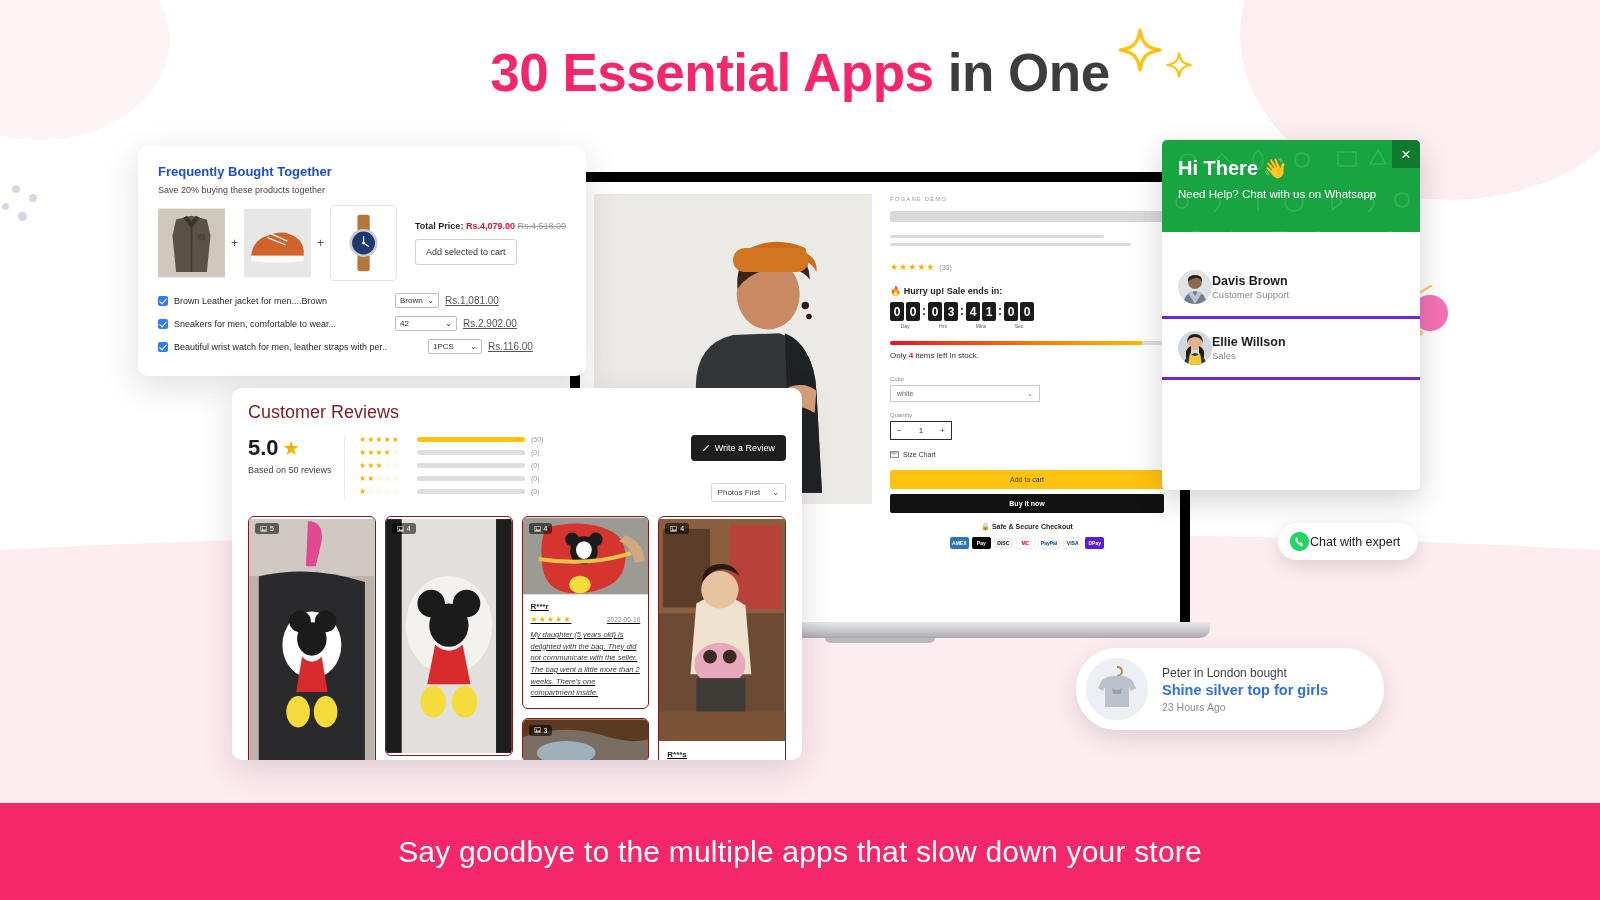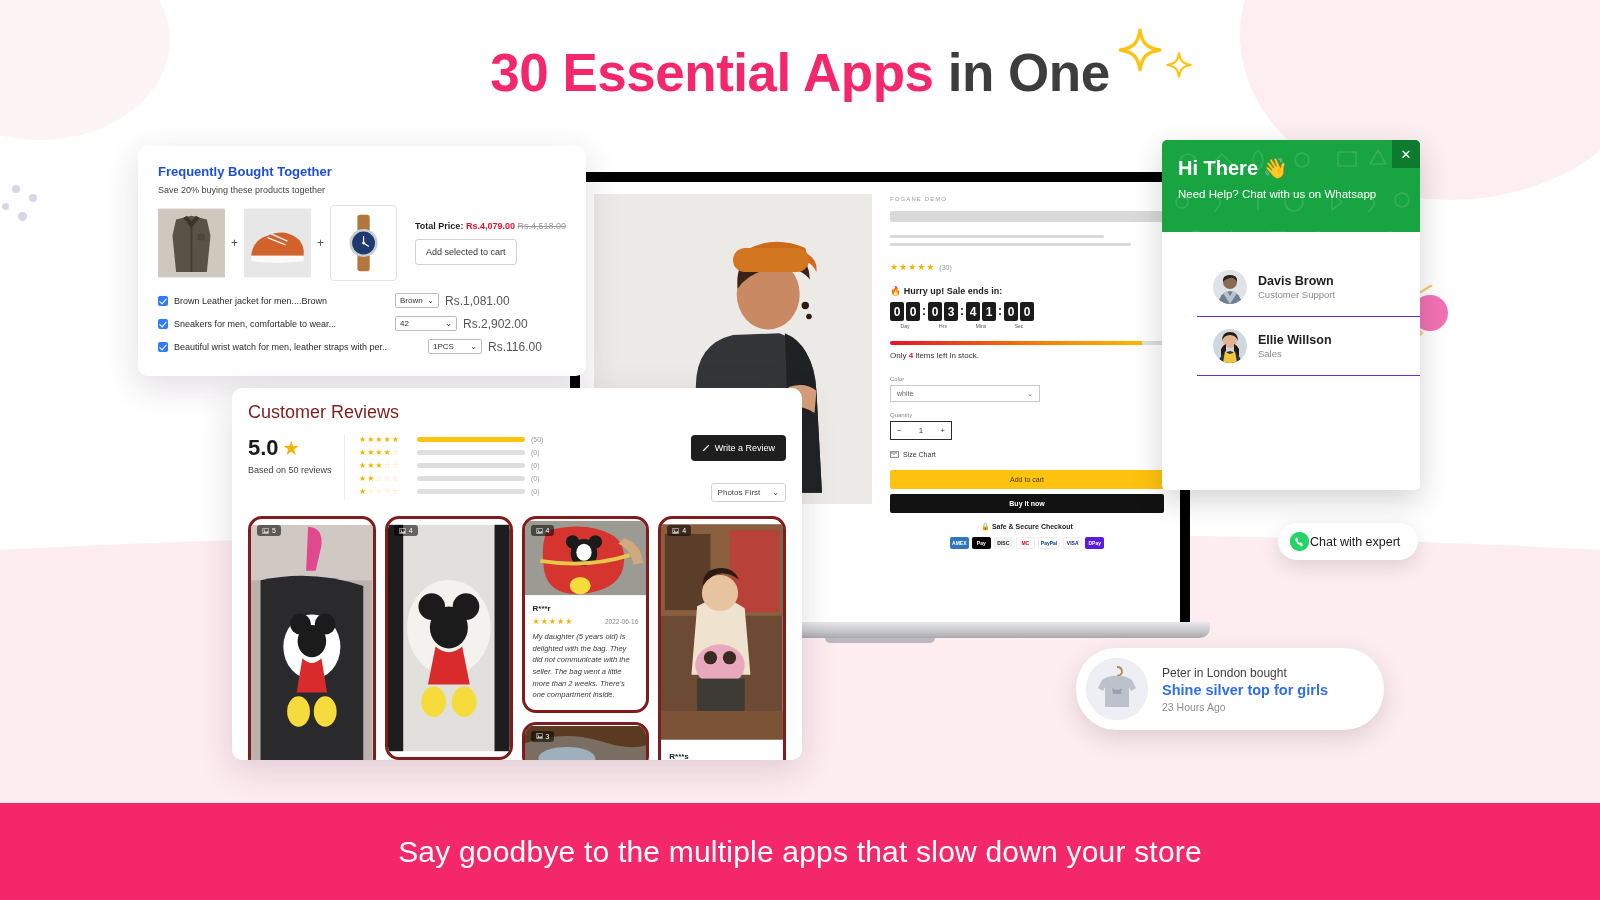--- a/index.html
+++ b/index.html
@@ -159,21 +159,21 @@
   }
   .cbx::after {
     content: ""; position: absolute; left: 3px; top: 1px; width: 3px; height: 6px;
     border: solid #fff; border-width: 0 1.5px 1.5px 0; transform: rotate(42deg);
   }
   .mini-select {
     border: 1px solid #bcbcbc; border-radius: 2px; height: 15px; font-size: 8px;
     display: flex; align-items: center; justify-content: space-between; padding: 0 4px;
     color: #333; background: #fff;
   }
-  .fbt-price { font-size: 12px; color: #555; white-space: nowrap; }
+  .fbt-price { font-size: 10px; color: #555; white-space: nowrap; text-decoration: underline; }
 
   
   .reviews { left: 232px; top: 388px; width: 570px; height: 372px; overflow: hidden; padding: 14px 16px 0 16px; }
   .reviews h3 { font-size: 18px; color: #7f1d1d; font-weight: 400; margin-bottom: 12px; }
   .rev-top { display: flex; align-items: flex-start; }
   .rev-score { width: 96px; }
   .rev-score .num { font-size: 22px; font-weight: 700; color: #1a1a1a; display: flex; align-items: center; gap: 5px; }
   .rev-score .num i { color: #f5b301; font-style: normal; font-size: 17px; }
   .rev-score .based { font-size: 9px; color: #444; margin-top: 4px; }
   .rev-bars { flex: 1; padding-left: 14px; border-left: 1px solid #ececec; }
@@ -187,21 +187,21 @@
   .btn-write {
     background: #1e1e1e; color: #fff; font-size: 9px; padding: 8px 11px; border-radius: 4px;
     display: inline-flex; align-items: center; gap: 5px;
   }
   .sortsel {
     margin-top: 22px; border: 1px solid #d3d3d3; border-radius: 3px; font-size: 8px;
     padding: 4px 6px; display: inline-flex; align-items: center; gap: 12px; color: #444; background:#fff;
   }
   .masonry { display: flex; gap: 9px; margin-top: 14px; }
   .mcol { flex: 1; display: flex; flex-direction: column; gap: 9px; }
-  .rcard { border: 3px solid #7f1d1d; border-radius: 14px; overflow: hidden; background: #fff; }
+  .rcard { border: 1px solid #7f1d1d; border-radius: 6px; overflow: hidden; background: #fff; text-decoration: underline; }
   .rphoto { position: relative; width: 100%; overflow: hidden; }
   .pbadge {
     position: absolute; left: 6px; top: 6px; background: rgba(0,0,0,.55); color: #fff;
     font-size: 7px; padding: 2px 5px; border-radius: 3px; display: flex; align-items: center; gap: 3px;
   }
   .rbody { padding: 7px 8px 9px 8px; }
   .rname { font-size: 8px; font-weight: 700; color: #1f1f1f; margin-bottom: 4px; }
   .rmeta { display: flex; align-items: center; justify-content: space-between; margin-bottom: 5px; }
   .rmeta .stars { color: #f5b301; font-size: 8px; letter-spacing: 1px; }
   .rmeta .date { font-size: 6.5px; color: #8a8a8a; }
@@ -221,21 +221,21 @@
     content: ""; position: absolute; left: -10%; bottom: -34px; width: 120%; height: 60px;
     background: #fff; border-radius: 50% 50% 0 0 / 100% 100% 0 0; transform: rotate(180deg);
   }
   .wa-title { font-size: 20px; font-weight: 700; margin-bottom: 8px; position: relative; z-index: 2; }
   .wa-sub { font-size: 11.5px; position: relative; z-index: 2; }
   .wa-close {
     position: absolute; right: 0; top: 0; width: 28px; height: 28px; background: #0d7a2d;
     color: #fff; display: flex; align-items: center; justify-content: center; font-size: 13px;
     z-index: 5;
   }
-  .wa-agent { display: flex; align-items: center; gap: 11px; padding: 12px 16px; border-bottom: 1px solid #6d28d9; margin-left: 35px; }
+  .wa-agent { display: flex; align-items: center; padding: 12px 16px; border-bottom: 3px solid #6d28d9; }
   .avatar { width: 34px; height: 34px; border-radius: 50%; overflow: hidden; flex: 0 0 auto; position: relative; }
   .wa-agent .nm { font-size: 12.5px; font-weight: 700; color: #1d1d1d; }
   .wa-agent .rl { font-size: 9.5px; color: #8a8a8a; margin-top: 1px; }
 
   
   .chatpill {
     position: absolute; left: 1278px; top: 523px; background: #fff; border-radius: 30px;
     box-shadow: 0 6px 20px rgba(0,0,0,.13); padding: 9px 18px 9px 12px;
     display: flex; align-items: center; gap: 1px; font-size: 12.5px; color: #1b1b1b; z-index: 46;
   }

